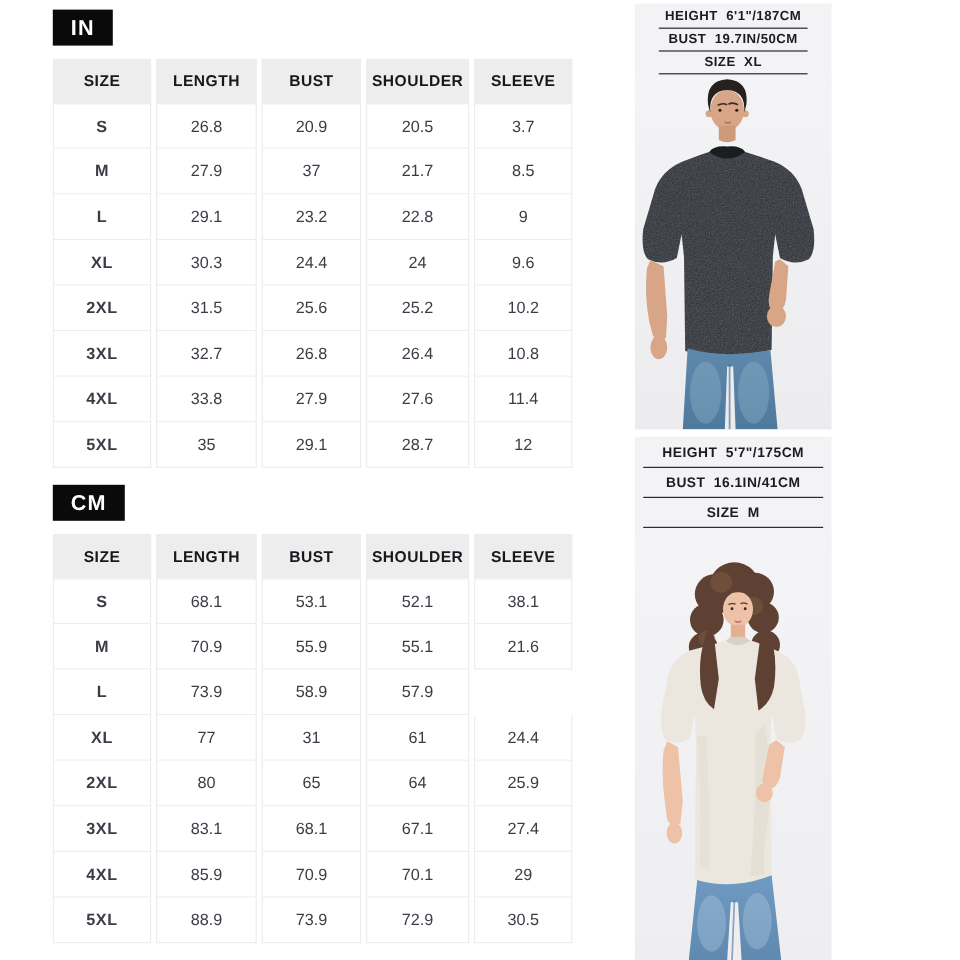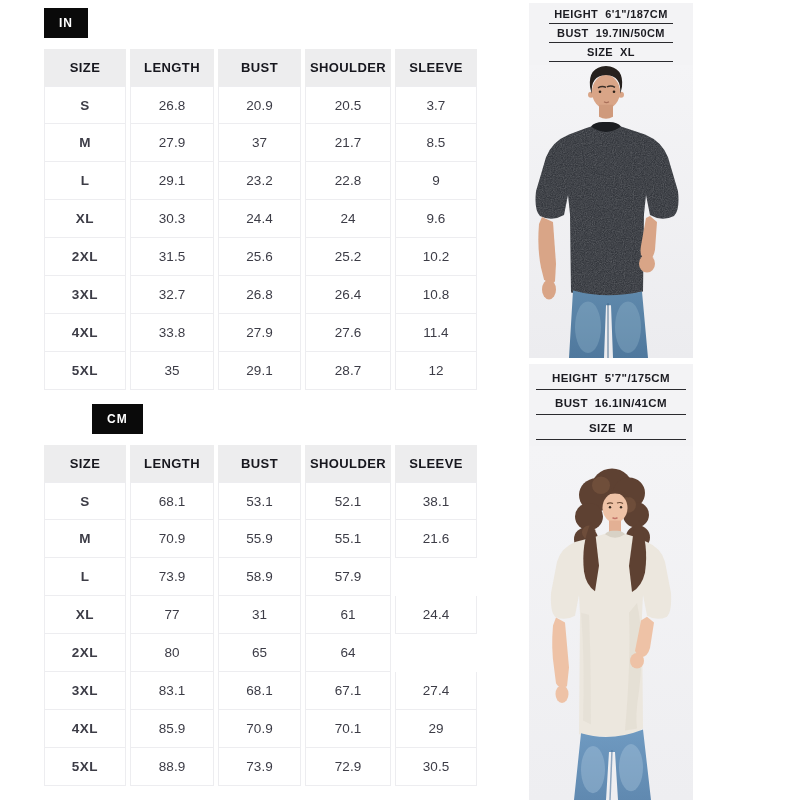--- a/index.html
+++ b/index.html
@@ -5,24 +5,24 @@
   * { box-sizing: border-box; margin: 0; padding: 0; }
   body { background: #fff; }
   .page {
     position: relative; width: 800px; height: 800px; background: #ffffff;
     font-family: "Liberation Sans", sans-serif; overflow: hidden;
   }
   
   .left-col { position: absolute; left: 44px; top: 8px; width: 433px; }
   .unit-badge {
     display: inline-block; background: #0a0a0a; color: #fff;
-    font-weight: bold; font-size: 12px; letter-spacing: 1px;
+    font-weight: bold; font-size: 18px; letter-spacing: 1px;
     padding: 8px 15px; line-height: 14px;
   }
-  .badge-cm { margin-top: 14px; margin-left: 48px; }
+  .badge-cm { margin-top: 14px; }
   .size-table { margin-top: 11px; }
   .t-row { display: grid; grid-template-columns: 82px 84px 83px 86px 82px; column-gap: 4px; }
   .t-cell { display: flex; align-items: center; justify-content: center; }
   .t-hcell {
     background: #ededee; height: 37px; font-weight: bold; font-size: 13px;
     color: #17171e; letter-spacing: .4px;
   }
   .t-data .t-cell {
     height: 38px; background: #fff; border: 1px solid #ededf0; border-top: none;
     font-size: 13.5px; color: #3c3c46;
@@ -154,20 +154,21 @@
           <div class="t-cell t-val">77</div>
           <div class="t-cell t-val">31</div>
           <div class="t-cell t-val">61</div>
           <div class="t-cell t-val">24.4</div>
         </div>
         <div class="t-row t-data">
           <div class="t-cell t-size">2XL</div>
           <div class="t-cell t-val">80</div>
           <div class="t-cell t-val">65</div>
           <div class="t-cell t-val">64</div>
+          <div class="t-cell t-val">25.9</div>
         </div>
         <div class="t-row t-data">
           <div class="t-cell t-size">3XL</div>
           <div class="t-cell t-val">83.1</div>
           <div class="t-cell t-val">68.1</div>
           <div class="t-cell t-val">67.1</div>
           <div class="t-cell t-val">27.4</div>
         </div>
         <div class="t-row t-data">
           <div class="t-cell t-size">4XL</div>

